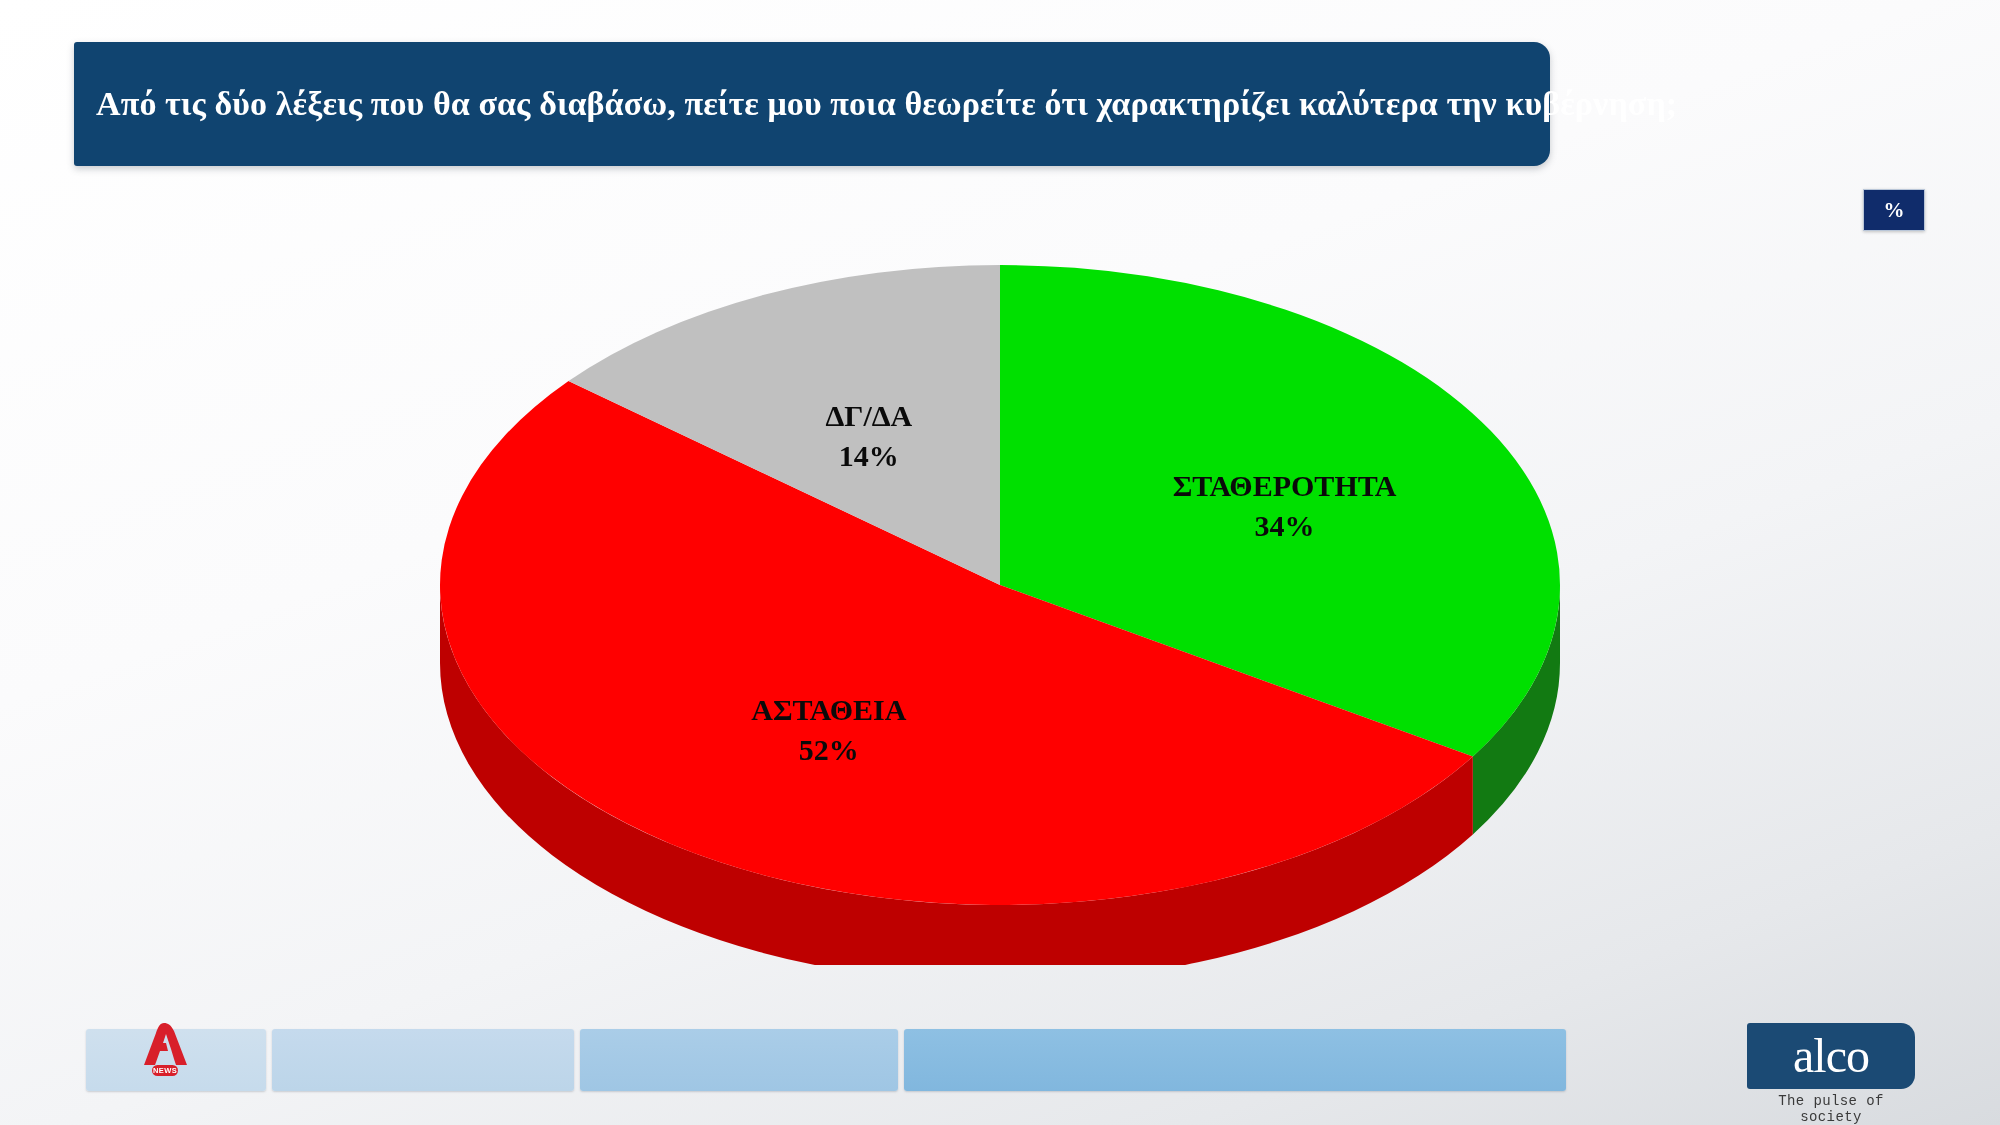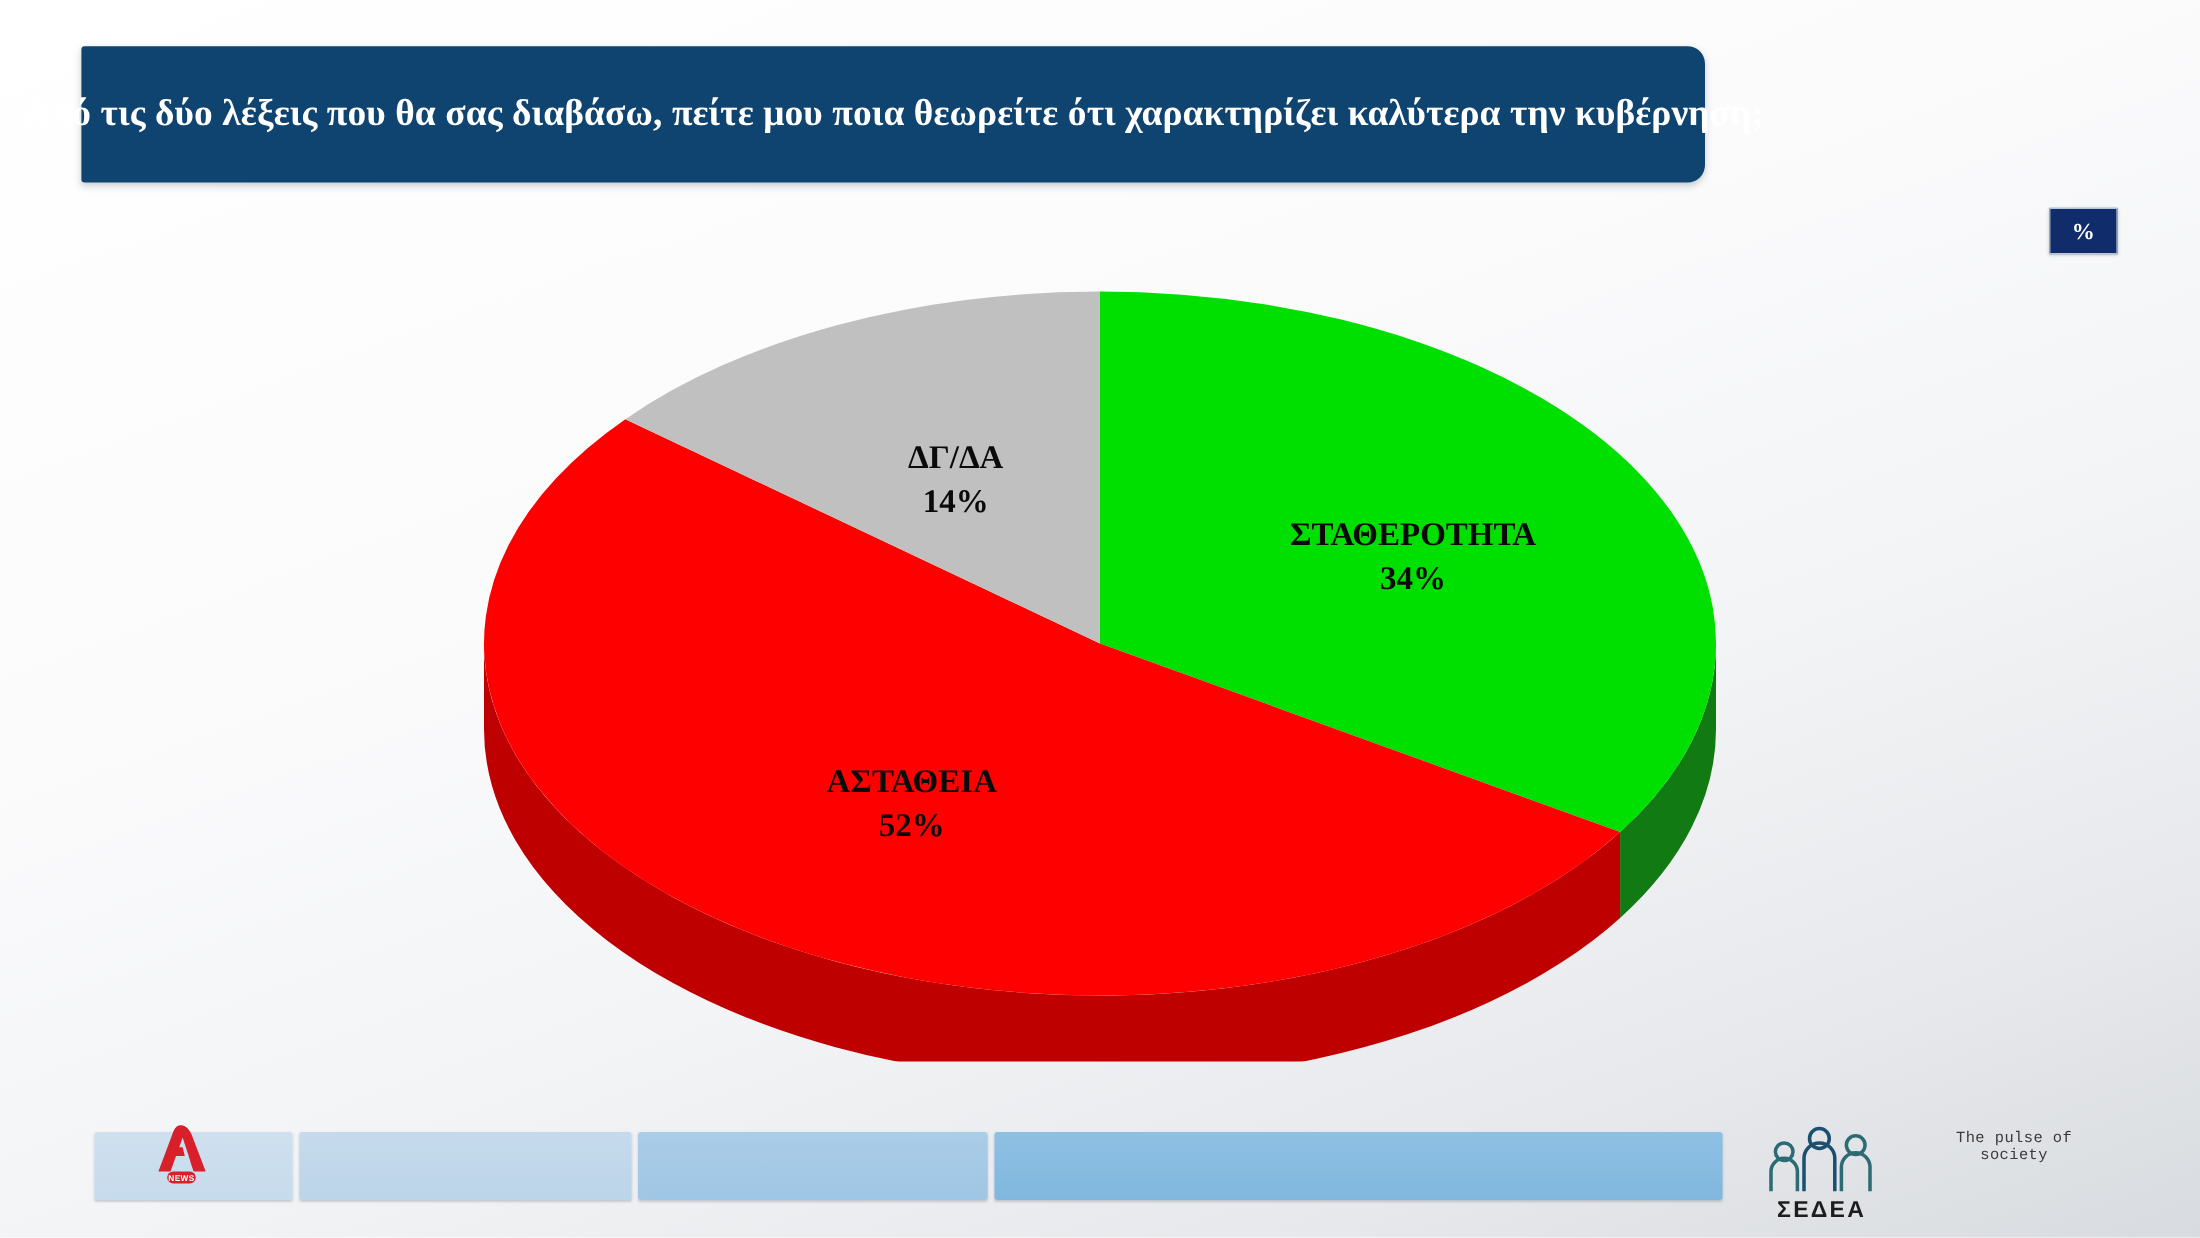--- a/index.html
+++ b/index.html
@@ -21,21 +21,20 @@
     position: absolute;
     left: 74px;
     top: 42px;
     width: 1476px;
     height: 124px;
     background: #104470;
     border-radius: 3px 16px 16px 3px;
     box-shadow: 0 3px 7px rgba(80,90,100,0.30);
     display: flex;
     align-items: center;
-    justify-content: center;
   }
   #title-text {
     color: #ffffff;
     font-size: 34px;
     font-weight: bold;
     line-height: 1.25;
     padding-left: 22px;
     padding-right: 20px;
     letter-spacing: 0.1px;
     white-space: nowrap;
@@ -216,35 +215,21 @@
   <div class="footer-seg" id="footer-seg-3"></div>
 
   <div id="alpha-logo">
     <svg viewBox="0 0 54 56" width="54" height="56">
       <path d="M26 2 C22 2 20 6 18 12 L6 44 L17 44 L22 30 L30 30 L28 22 L25 22 L28 13 L33 28 L36 38 L38 44 L49 44 L36 10 C33 4 30 2 26 2 Z" fill="#d81f2a"></path>
       <rect x="14" y="44" width="26" height="11" rx="5.5" fill="#d81f2a"></rect>
       <text x="27" y="52.4" text-anchor="middle" fill="#ffffff" font-family="Liberation Sans, sans-serif" font-size="7.5" font-weight="bold" letter-spacing="0.4">NEWS</text>
     </svg>
   </div>
 
-  <div id="sedea-logo">
-    <svg viewBox="0 0 120 64" width="120" height="64">
-      <g fill="none" stroke="#2b6b74" stroke-width="3.2">
-        <circle cx="26" cy="26" r="8"></circle>
-        <path d="M14 62 L14 44 a12 12 0 0 1 24 0 L38 62"></path>
-      </g>
-      <g fill="none" stroke="#1b4f70" stroke-width="3.2">
-        <circle cx="58" cy="14" r="9"></circle>
-        <path d="M44 62 L44 32 a14 14 0 0 1 28 0 L72 62"></path>
-      </g>
-      <g fill="none" stroke="#2b6b74" stroke-width="3.2">
-        <circle cx="91" cy="20" r="8.5"></circle>
-        <path d="M78 62 L78 40 a13 13 0 0 1 26 0 L104 62"></path>
-      </g>
-    </svg>
-    <div id="sedea-text">ΣΕΔΕΑ</div>
-  </div>
 
   <div id="alco-logo">
+    <div id="alco-box">
+      <span id="alco-word">alco</span>
+    </div>
     <div id="alco-tagline">The pulse of society</div>
   </div>
 
 </div>
 
 </body></html>

